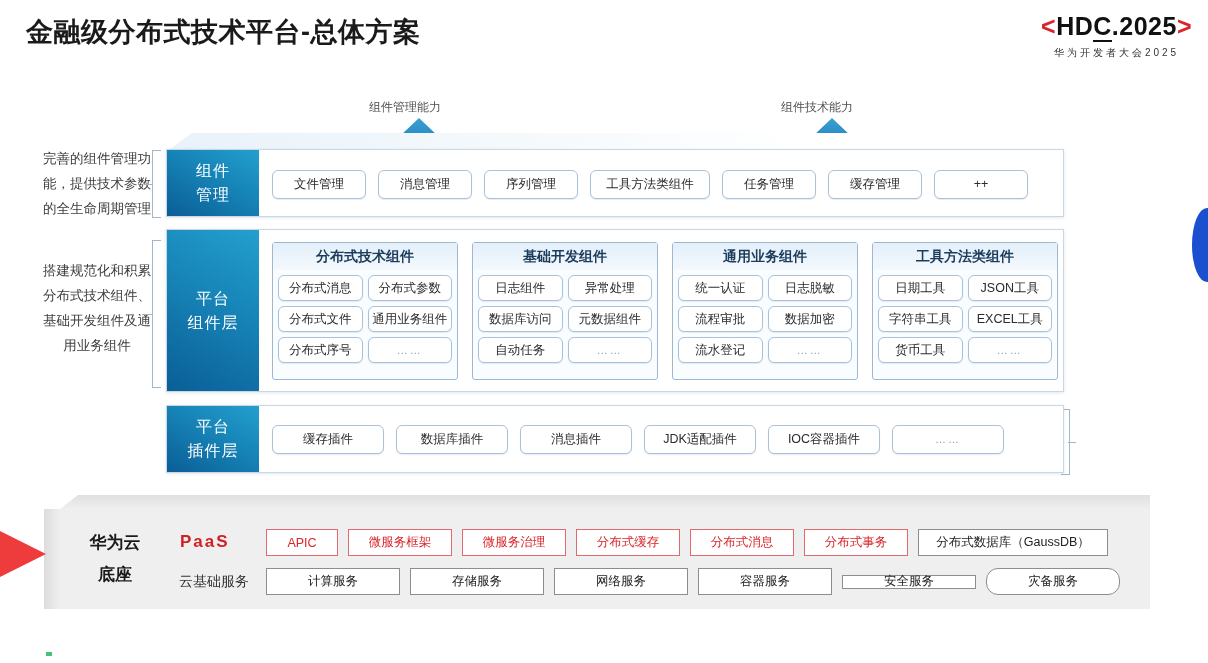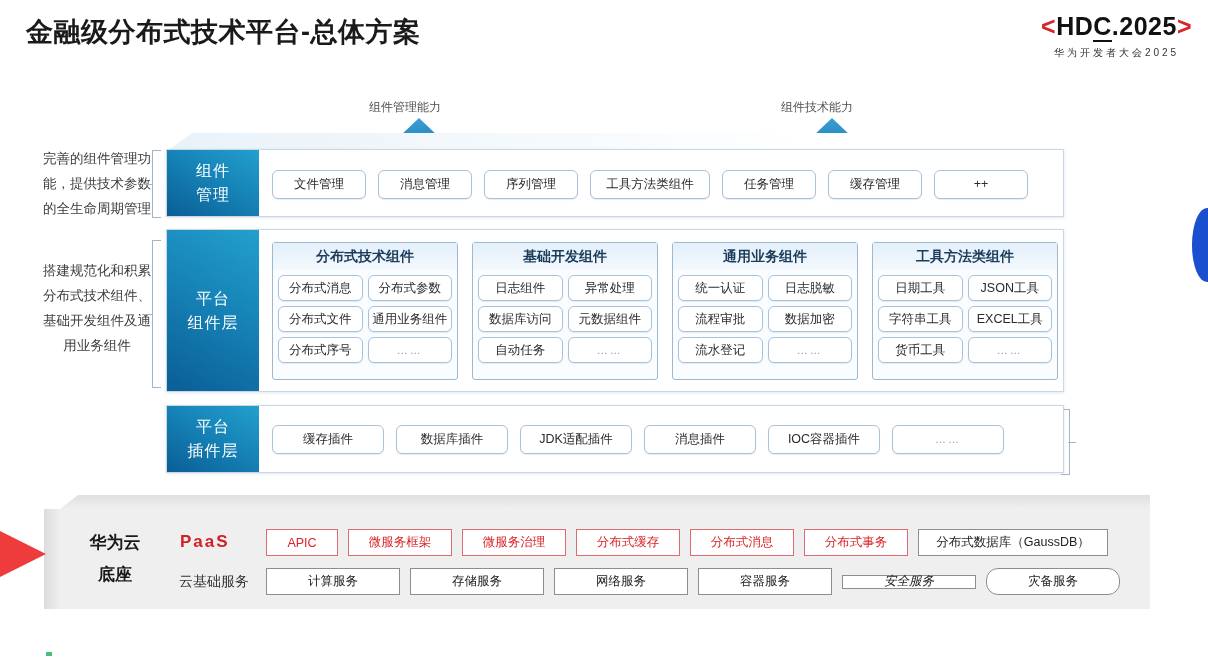--- a/index.html
+++ b/index.html
@@ -257,22 +257,22 @@
 
   <div class="panel" style="left:166px; top:405px; width:898px; height:68px;">
     <div class="layer-label" style="width:92px; height:100%;">
       <span>平台</span>
       <span>插件层</span>
     </div>
   </div>
   <div class="rowcaps" id="pl-row" style="left:272px; top:423px; width:780px; height:32px; gap:12px;">
       <div class="cap" style="width: 112px;">缓存插件</div>
       <div class="cap" style="width: 112px;">数据库插件</div>
+      <div class="cap" style="width: 112px;">消息插件</div>
       <div class="cap" style="width: 112px;">JDK适配插件</div>
-      <div class="cap" style="width: 112px;">消息插件</div>
       <div class="cap" style="width: 112px;">IOC容器插件</div>
       <div class="cap ghost" style="width: 112px;">……</div>
     </div>
 
   <div class="base-bevel-top" style="left:60px; top:495px; width:1090px; height:14px; clip-path:polygon(18px 0,1090px 0,1090px 14px,0 14px);"></div>
   <div class="base-bevel-left" style="left:44px; top:509px; width:16px; height:100px;"></div>
   <div class="base" style="left:60px; top:509px; width:1090px; height:100px;"></div>
 
   <div class="base-label" style="left:70px; top:527px; width:90px;">
     <div>华为云</div>
@@ -288,20 +288,20 @@
       <div class="rbox" style="width: 104px; height: 27px;">分布式缓存</div>
       <div class="rbox" style="width: 104px; height: 27px;">分布式消息</div>
       <div class="rbox" style="width: 104px; height: 27px;">分布式事务</div>
       <div class="gbox" style="width: 190px; height: 27px;">分布式数据库（GaussDB）</div>
     </div>
   <div id="cloud-row" class="rowcaps" style="left:266px; top:568px; width:856px; height:27px; gap:10px;">
       <div class="gbox" style="width: 134px; height: 27px;">计算服务</div>
       <div class="gbox" style="width: 134px; height: 27px;">存储服务</div>
       <div class="gbox" style="width: 134px; height: 27px;">网络服务</div>
       <div class="gbox" style="width: 134px; height: 27px;">容器服务</div>
-      <div class="gbox" style="width: 134px; height: 14px; font-style: italic;">安全服务</div>
+      <div class="gbox" style="width: 134px; height: 14px;">安全服务</div>
       <div class="gbox" style="width: 134px; height: 27px; border-radius: 12px;">灾备服务</div>
     </div>
 
   <div class="red-wedge"></div>
   <div class="blue-lens"></div>
   <div class="green-dot"></div>
 </div>
 
 </body></html>

